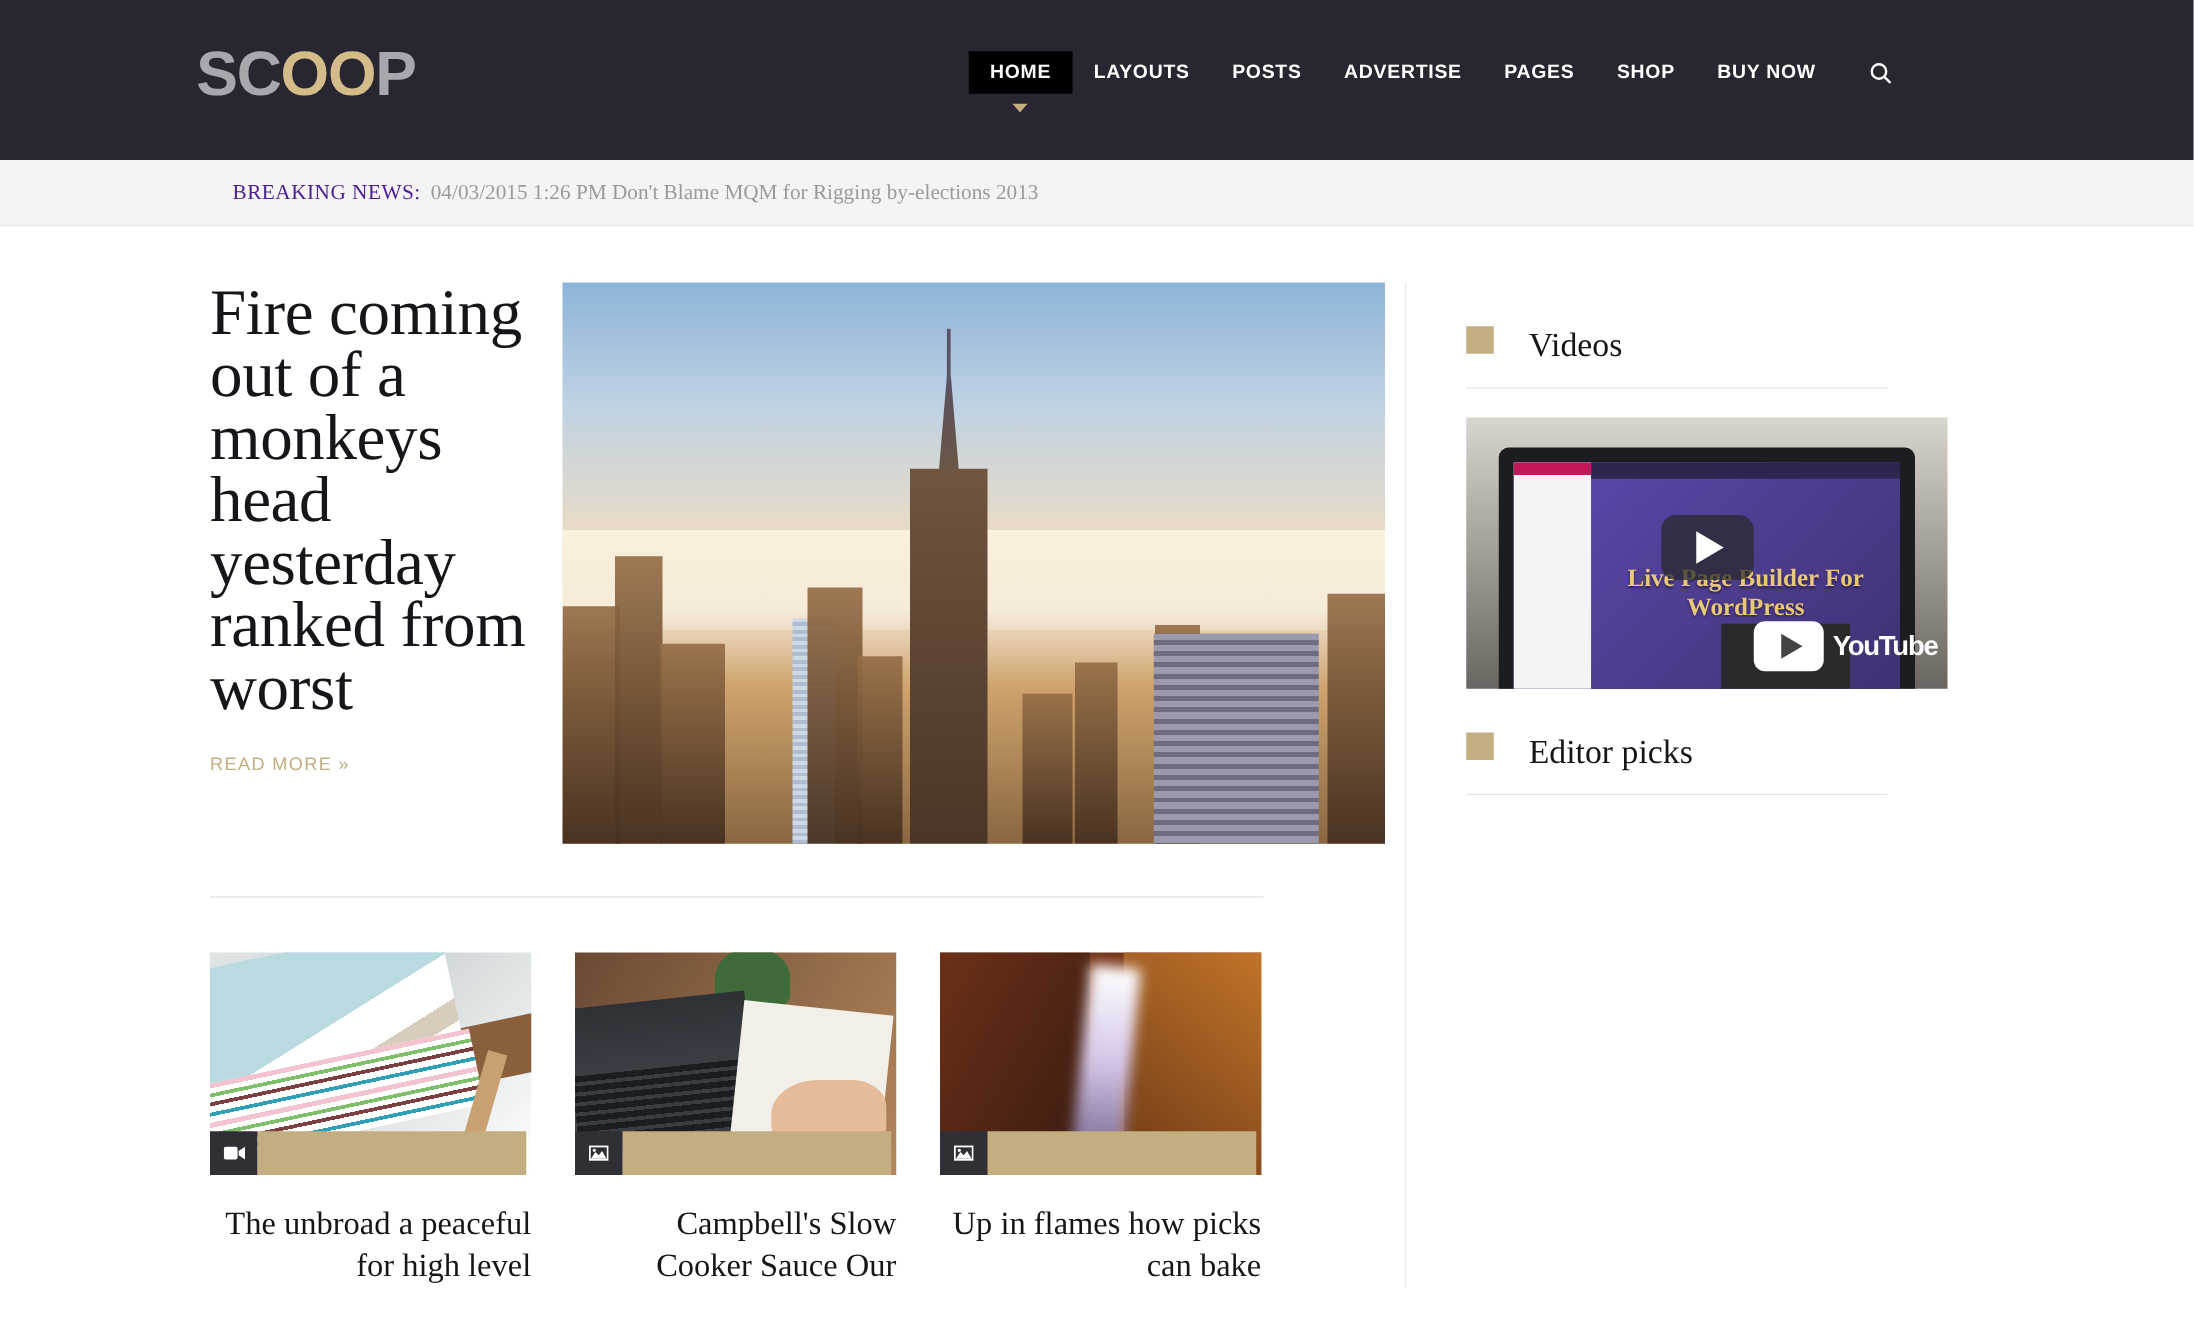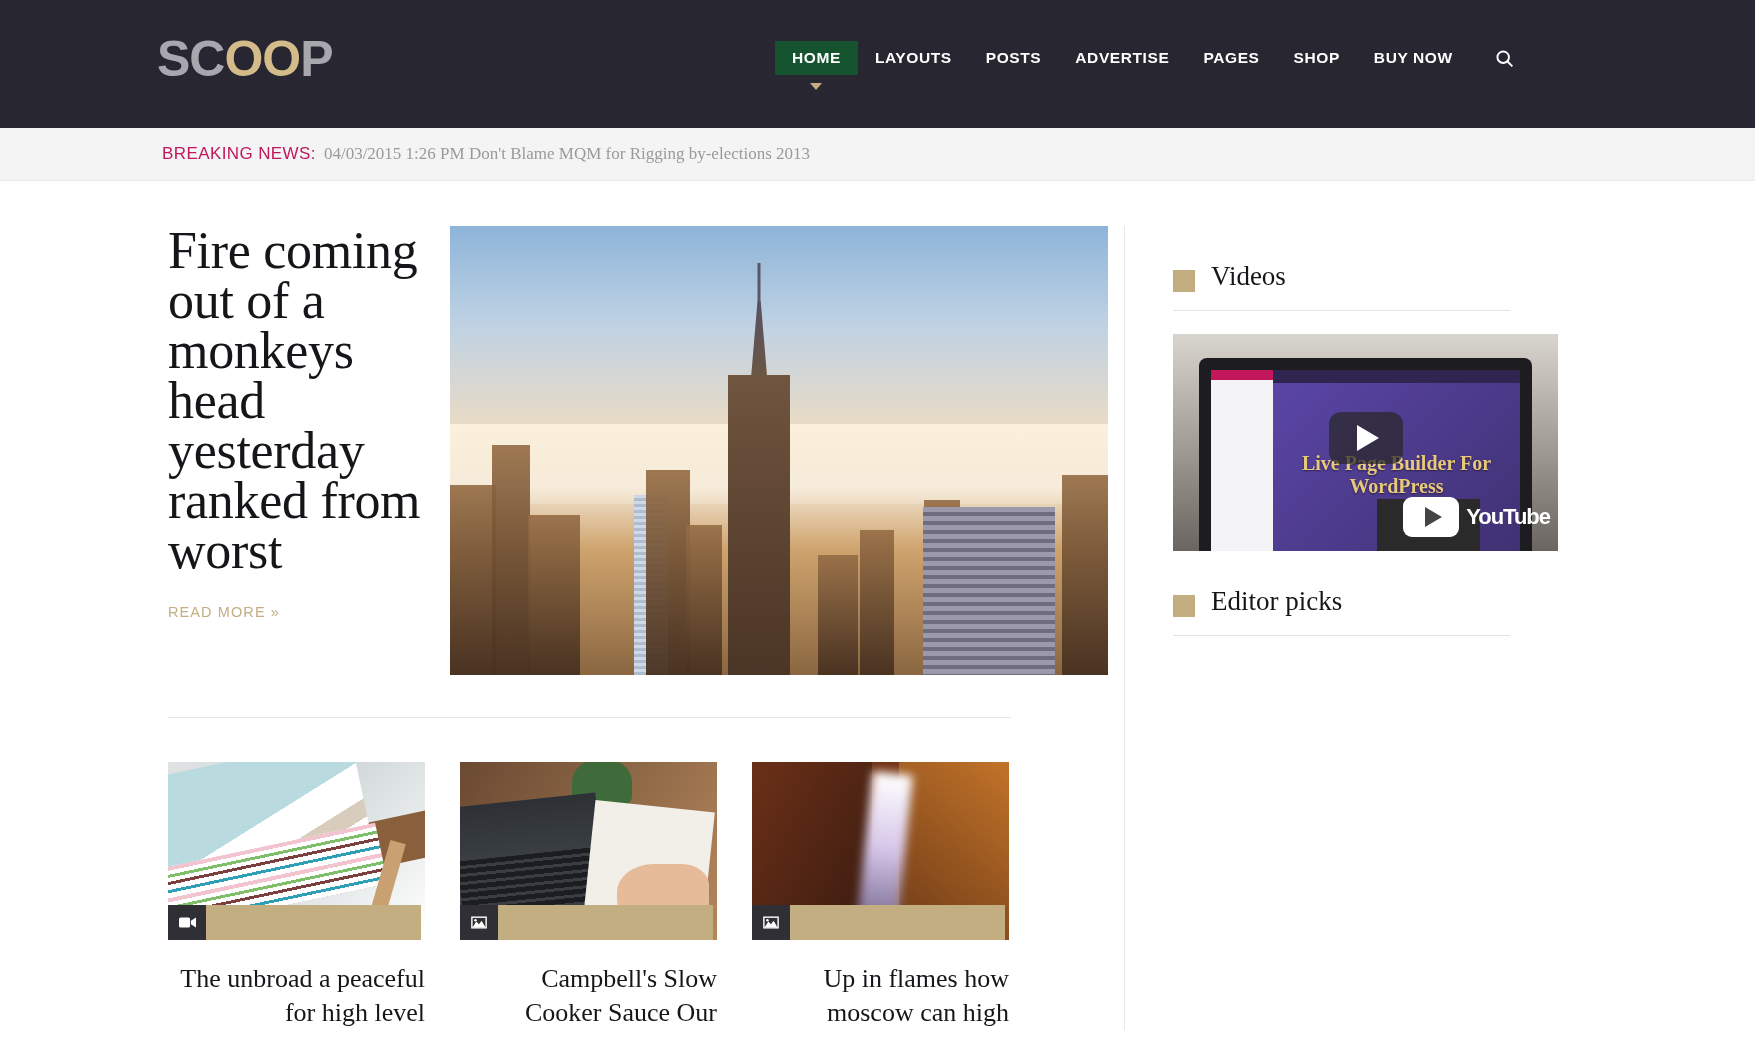--- a/index.html
+++ b/index.html
@@ -43,21 +43,21 @@
     color: #ffffff;
     font-size: 15.5px;
     font-weight: bold;
     letter-spacing: 0.6px;
     padding: 8px 17px;
     cursor: pointer;
     white-space: nowrap;
     position: relative;
   }
   .nav-item.active {
-    background: #14532d;
+    background: #000000;
     color: #ffffff;
   }
   .nav-item.active .caret {
     position: absolute;
     left: 50%;
     transform: translateX(-50%);
     top: 42px;
     width: 0; height: 0;
     border-left: 6px solid transparent;
     border-right: 6px solid transparent;
@@ -74,26 +74,27 @@
   
   .breaking {
     height: 53px;
     background: #f4f4f4;
     border-bottom: 1px solid #e8e8e8;
     display: flex;
     align-items: center;
     padding-left: 162px;
   }
   .breaking-label {
-    font-family: Liberation Sans, sans-serif;
+    font-family: Liberation Serif, serif;
     font-size: 17px;
     letter-spacing: 0.4px;
-    color: #be185d;
+    color: #4c1d95;
     font-weight: normal;
     margin-right: 8px;
+    margin-left: 24px;
   }
   .breaking-text {
     font-family: "Liberation Serif", serif;
     font-size: 17px;
     color: #9a9a9a;
   }
 
   
   .wrap {
     display: flex;
@@ -262,21 +263,21 @@
   
   .advert {
     width: 385px; height: 371px;
     background: #c4c4c4;
     display: flex; align-items: center; justify-content: center;
   }
   .advert-text {
     color: #ffffff; font-size: 19px; letter-spacing: 1.3px; font-weight: bold;
   }
   .side-head {
-    display: flex; align-items: flex-end; gap: 16px;
+    display: flex; align-items: flex-start; gap: 28px;
     margin-top: 35px;
   }
   .side-sq { width: 22px; height: 22px; background: #c3ae82; }
   .side-title {
     font-family: "Liberation Serif", serif;
     font-size: 27px; color: #16161a; font-weight: normal;
   }
   .side-rule { height:1px; background:#e4e4e4; margin-top:18px; }
 
   .video-thumb {
@@ -458,21 +459,21 @@
             <div class="badge-icon">
               <svg width="16" height="13" viewBox="0 0 18 14" fill="none" stroke="#ffffff" stroke-width="1.6">
                 <rect x="1" y="1" width="16" height="12"></rect>
                 <polyline points="2,12 6,6 9,9 12,5 16,12" fill="#ffffff" stroke="none"></polyline>
                 <circle cx="5" cy="4.5" r="1.4" fill="#ffffff" stroke="none"></circle>
               </svg>
             </div>
             <div class="badge-bar"></div>
           </div>
         </div>
-        <h3 class="card-title">Up in flames how moscow can high</h3>
+        <h3 class="card-title">Up in flames how picks can bake</h3>
       </div>
 
     </div>
   </div>
 
   <div class="vdivider"></div>
 
   <div class="side-col">
 
 

